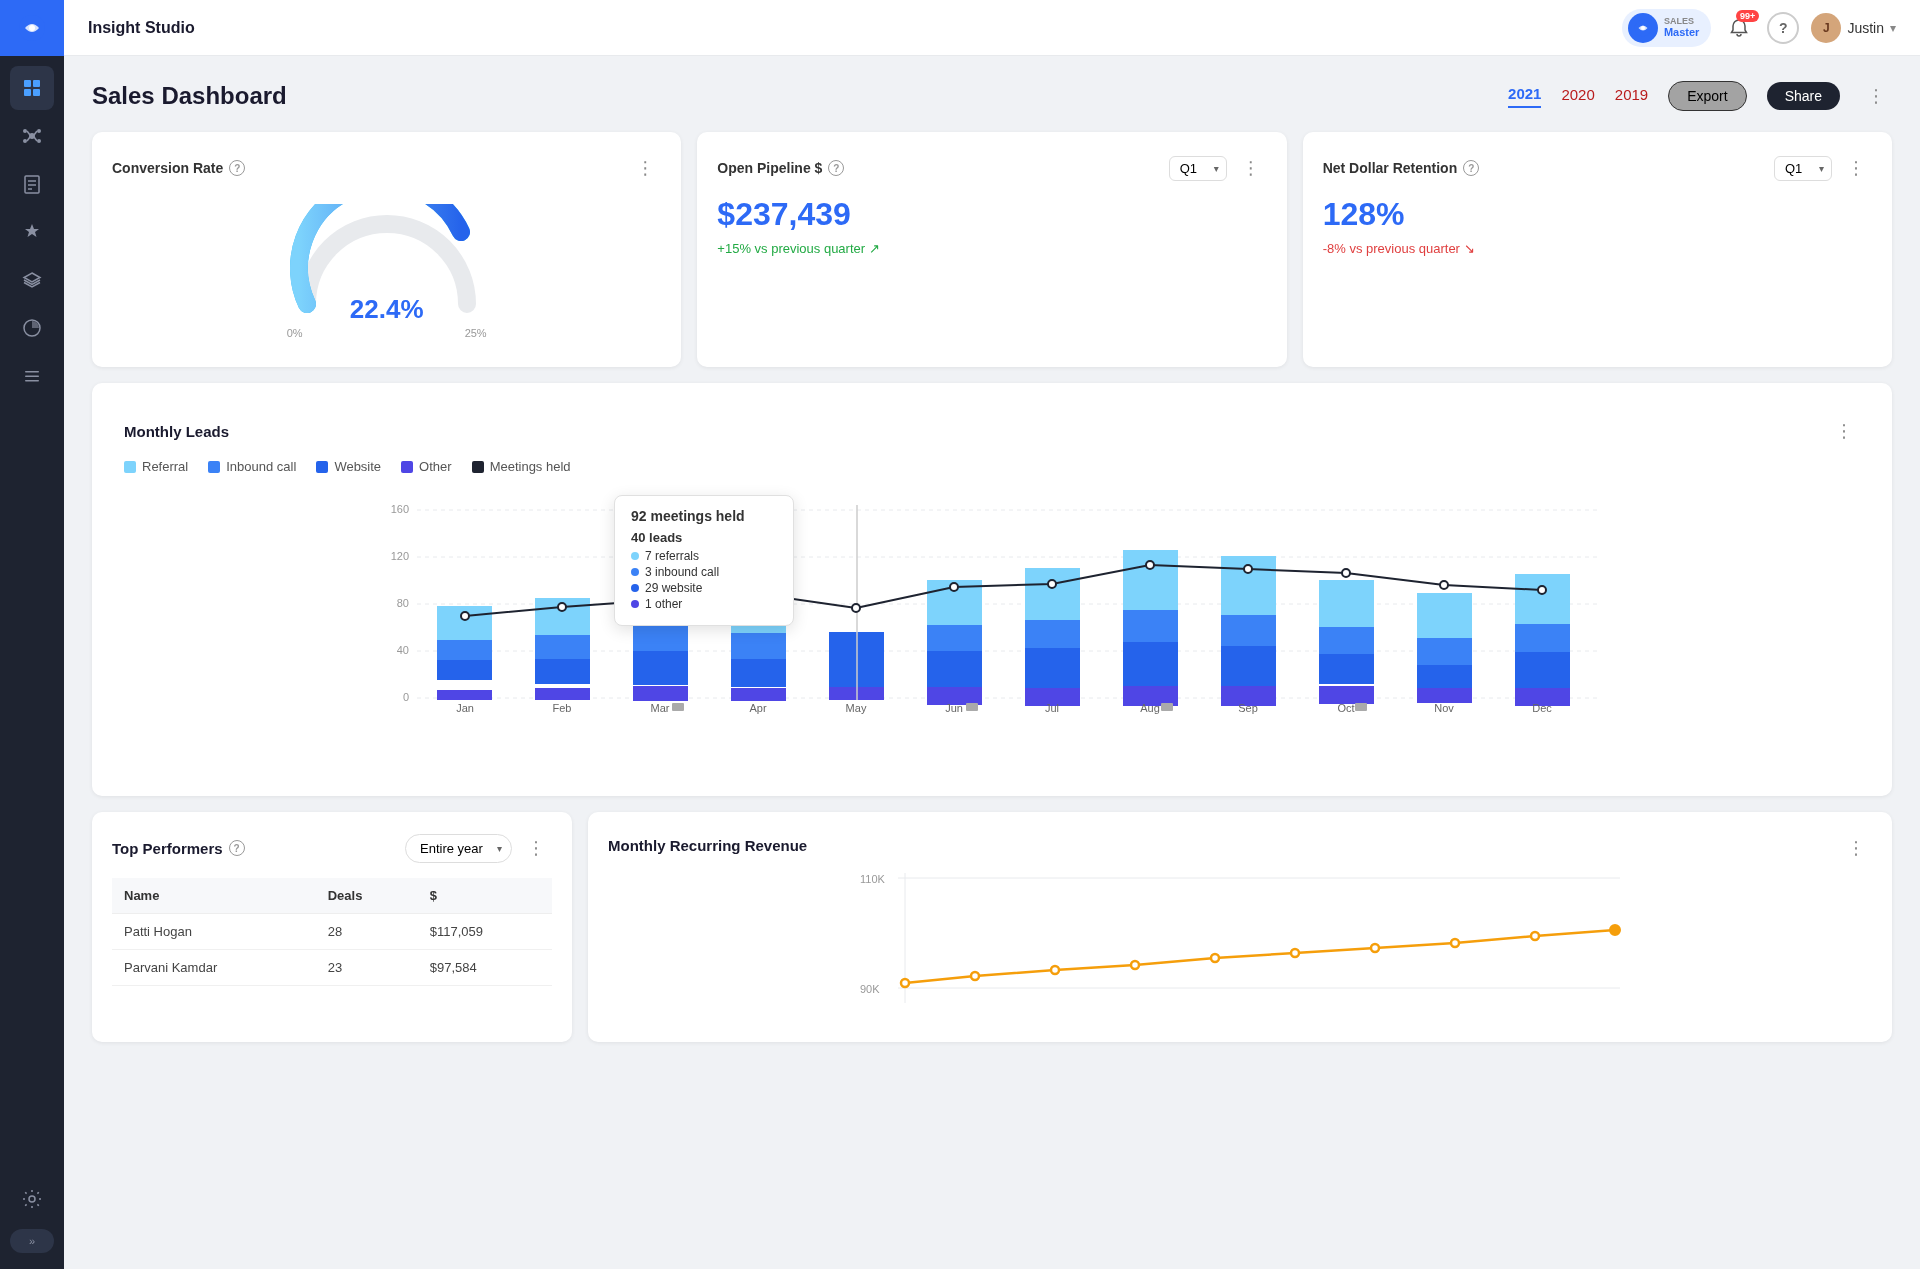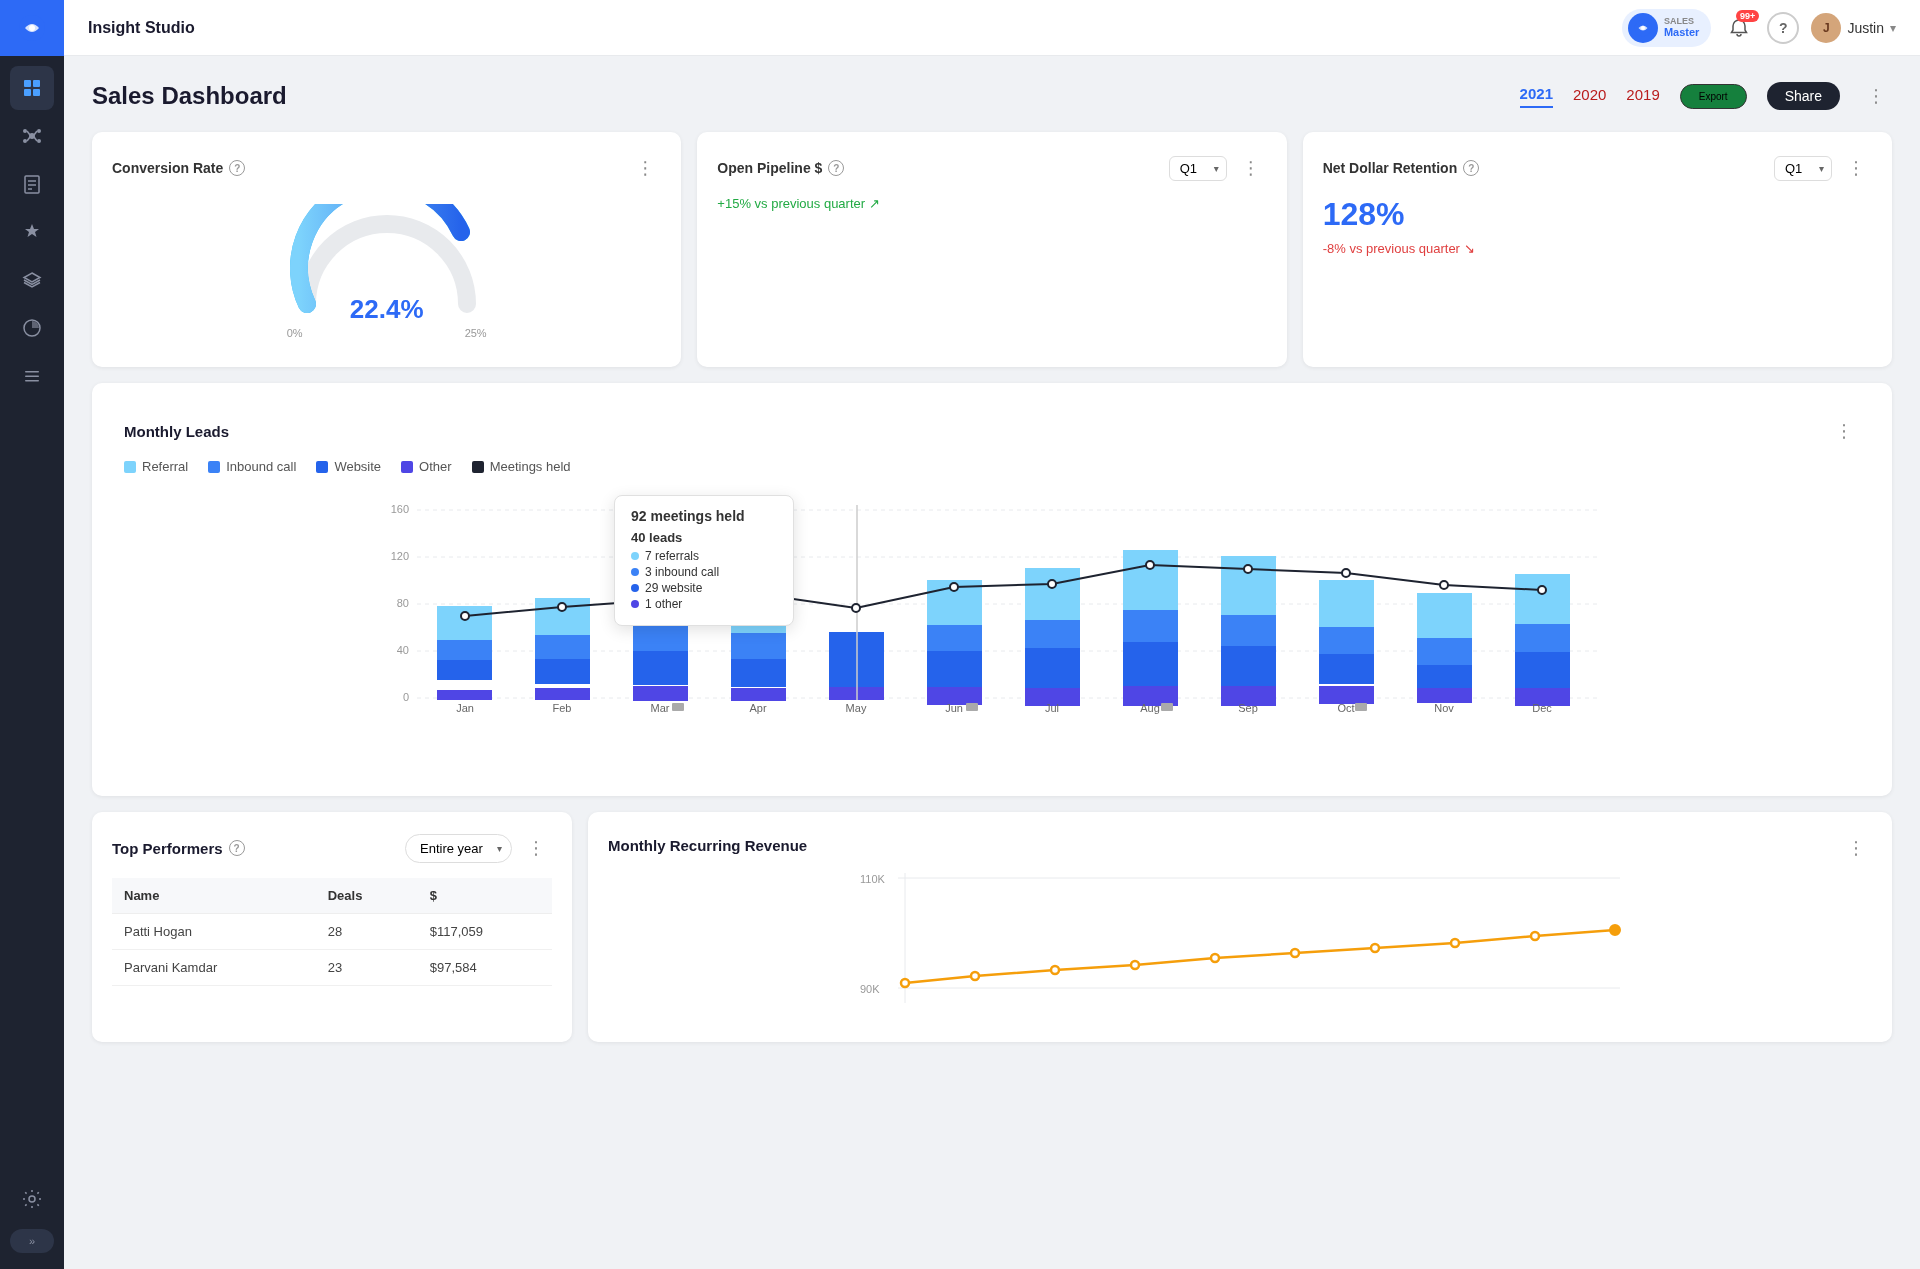--- a/index.html
+++ b/index.html
@@ -205,24 +205,24 @@
       cursor: pointer;
       padding-bottom: 4px;
     }
     .year-tab.active {
       color: #2d6af6;
       border-bottom: 2px solid #2d6af6;
       font-weight: 600;
     }
     .btn-export {
       border: 1.5px solid #333;
-      background: #15803d;
+      background: #a3a3a3;
       border-radius: 20px;
       padding: 6px 18px;
-      font-size: 10px;
+      font-size: 14px;
       cursor: pointer;
       font-weight: 500;
     }
     .btn-share {
       background: #1e2330;
       color: white;
       border: none;
       border-radius: 20px;
       padding: 6px 18px;
       font-size: 14px;
@@ -680,20 +680,21 @@
           </span>
           <div class="card-title-right">
             <div class="q-select-wrap">
               <select class="q-select">
                 <option>Q1</option><option>Q2</option><option>Q3</option><option>Q4</option>
               </select>
             </div>
             <div class="dots-btn">⋮</div>
           </div>
         </div>
+        <div class="pipeline-value">$237,439</div>
         <div class="pipeline-change">
           <span>+15% vs previous quarter</span>
           <span style="color:#22aa44;">↗</span>
         </div>
       </div>
 
       <div class="card">
         <div class="card-header">
           <span class="card-title">
             <span>Net Dollar Retention</span>

